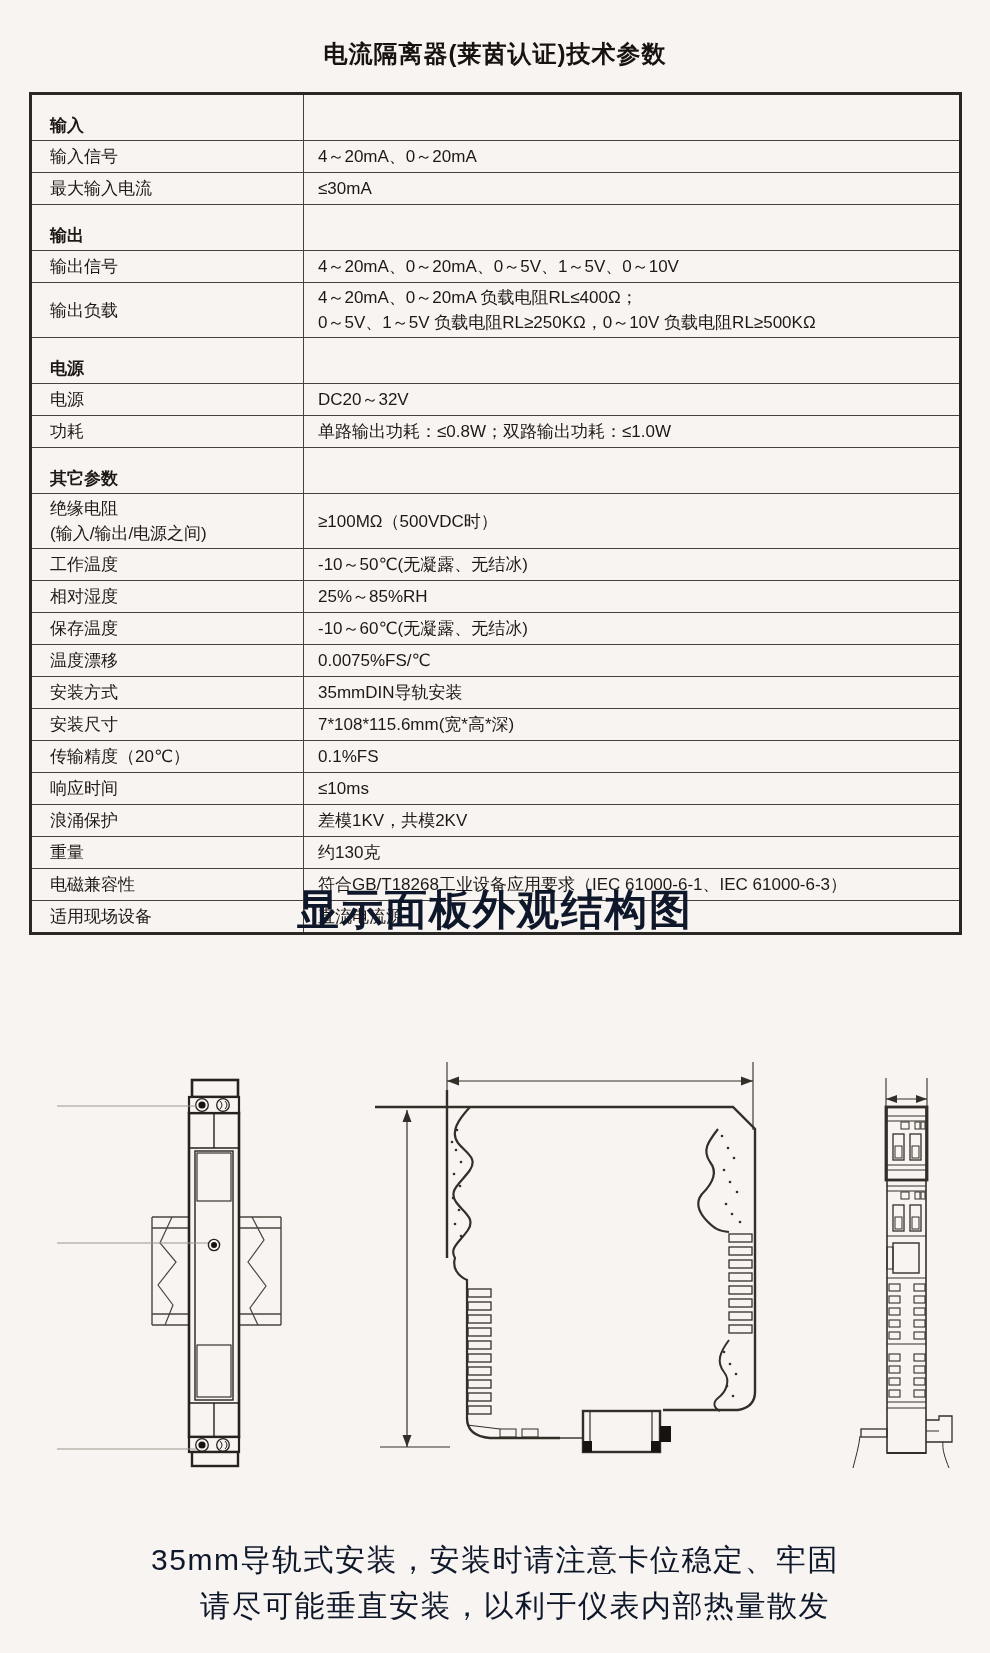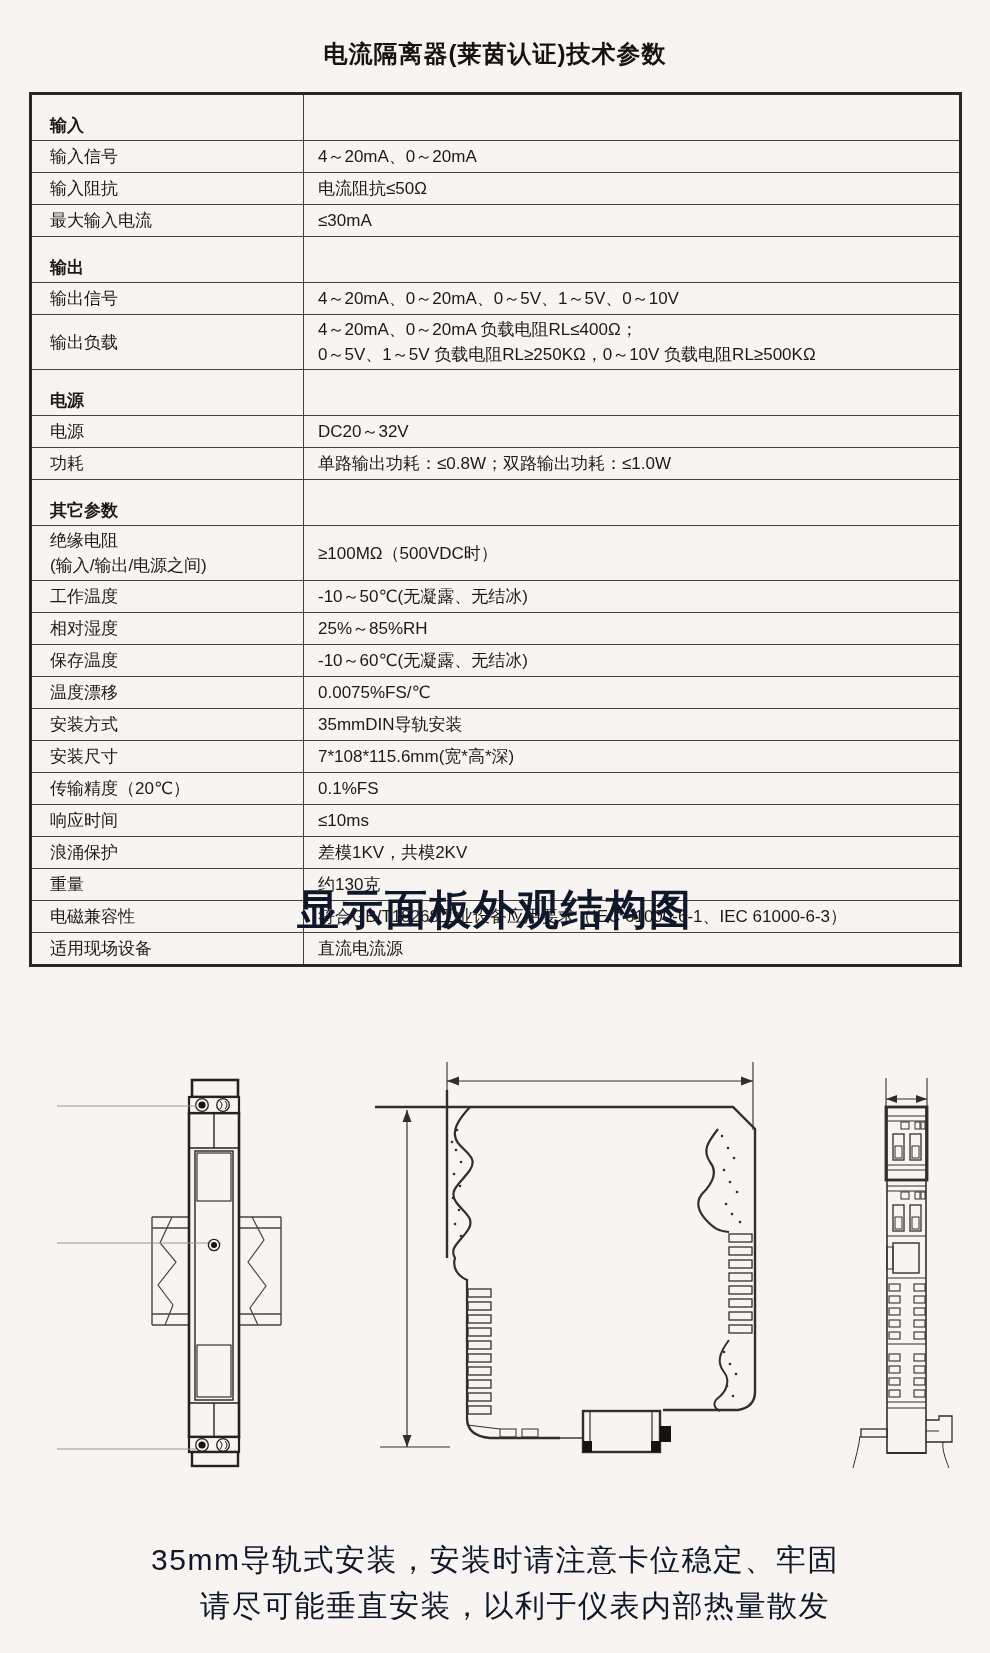--- a/index.html
+++ b/index.html
@@ -43,28 +43,20 @@
             <div>输入</div>
           </td>
           <td class="c2"></td>
         </tr>
         <tr class="single">
           <td class="c1">
             <div>输入信号</div>
           </td>
           <td class="c2">
             <div>4～20mA、0～20mA</div>
-          </td>
-        </tr>
-        <tr class="single">
-          <td class="c1">
-            <div>输入阻抗</div>
-          </td>
-          <td class="c2">
-            <div>电流阻抗≤50Ω</div>
           </td>
         </tr>
         <tr class="single">
           <td class="c1">
             <div>最大输入电流</div>
           </td>
           <td class="c2">
             <div>≤30mA</div>
           </td>
         </tr>

